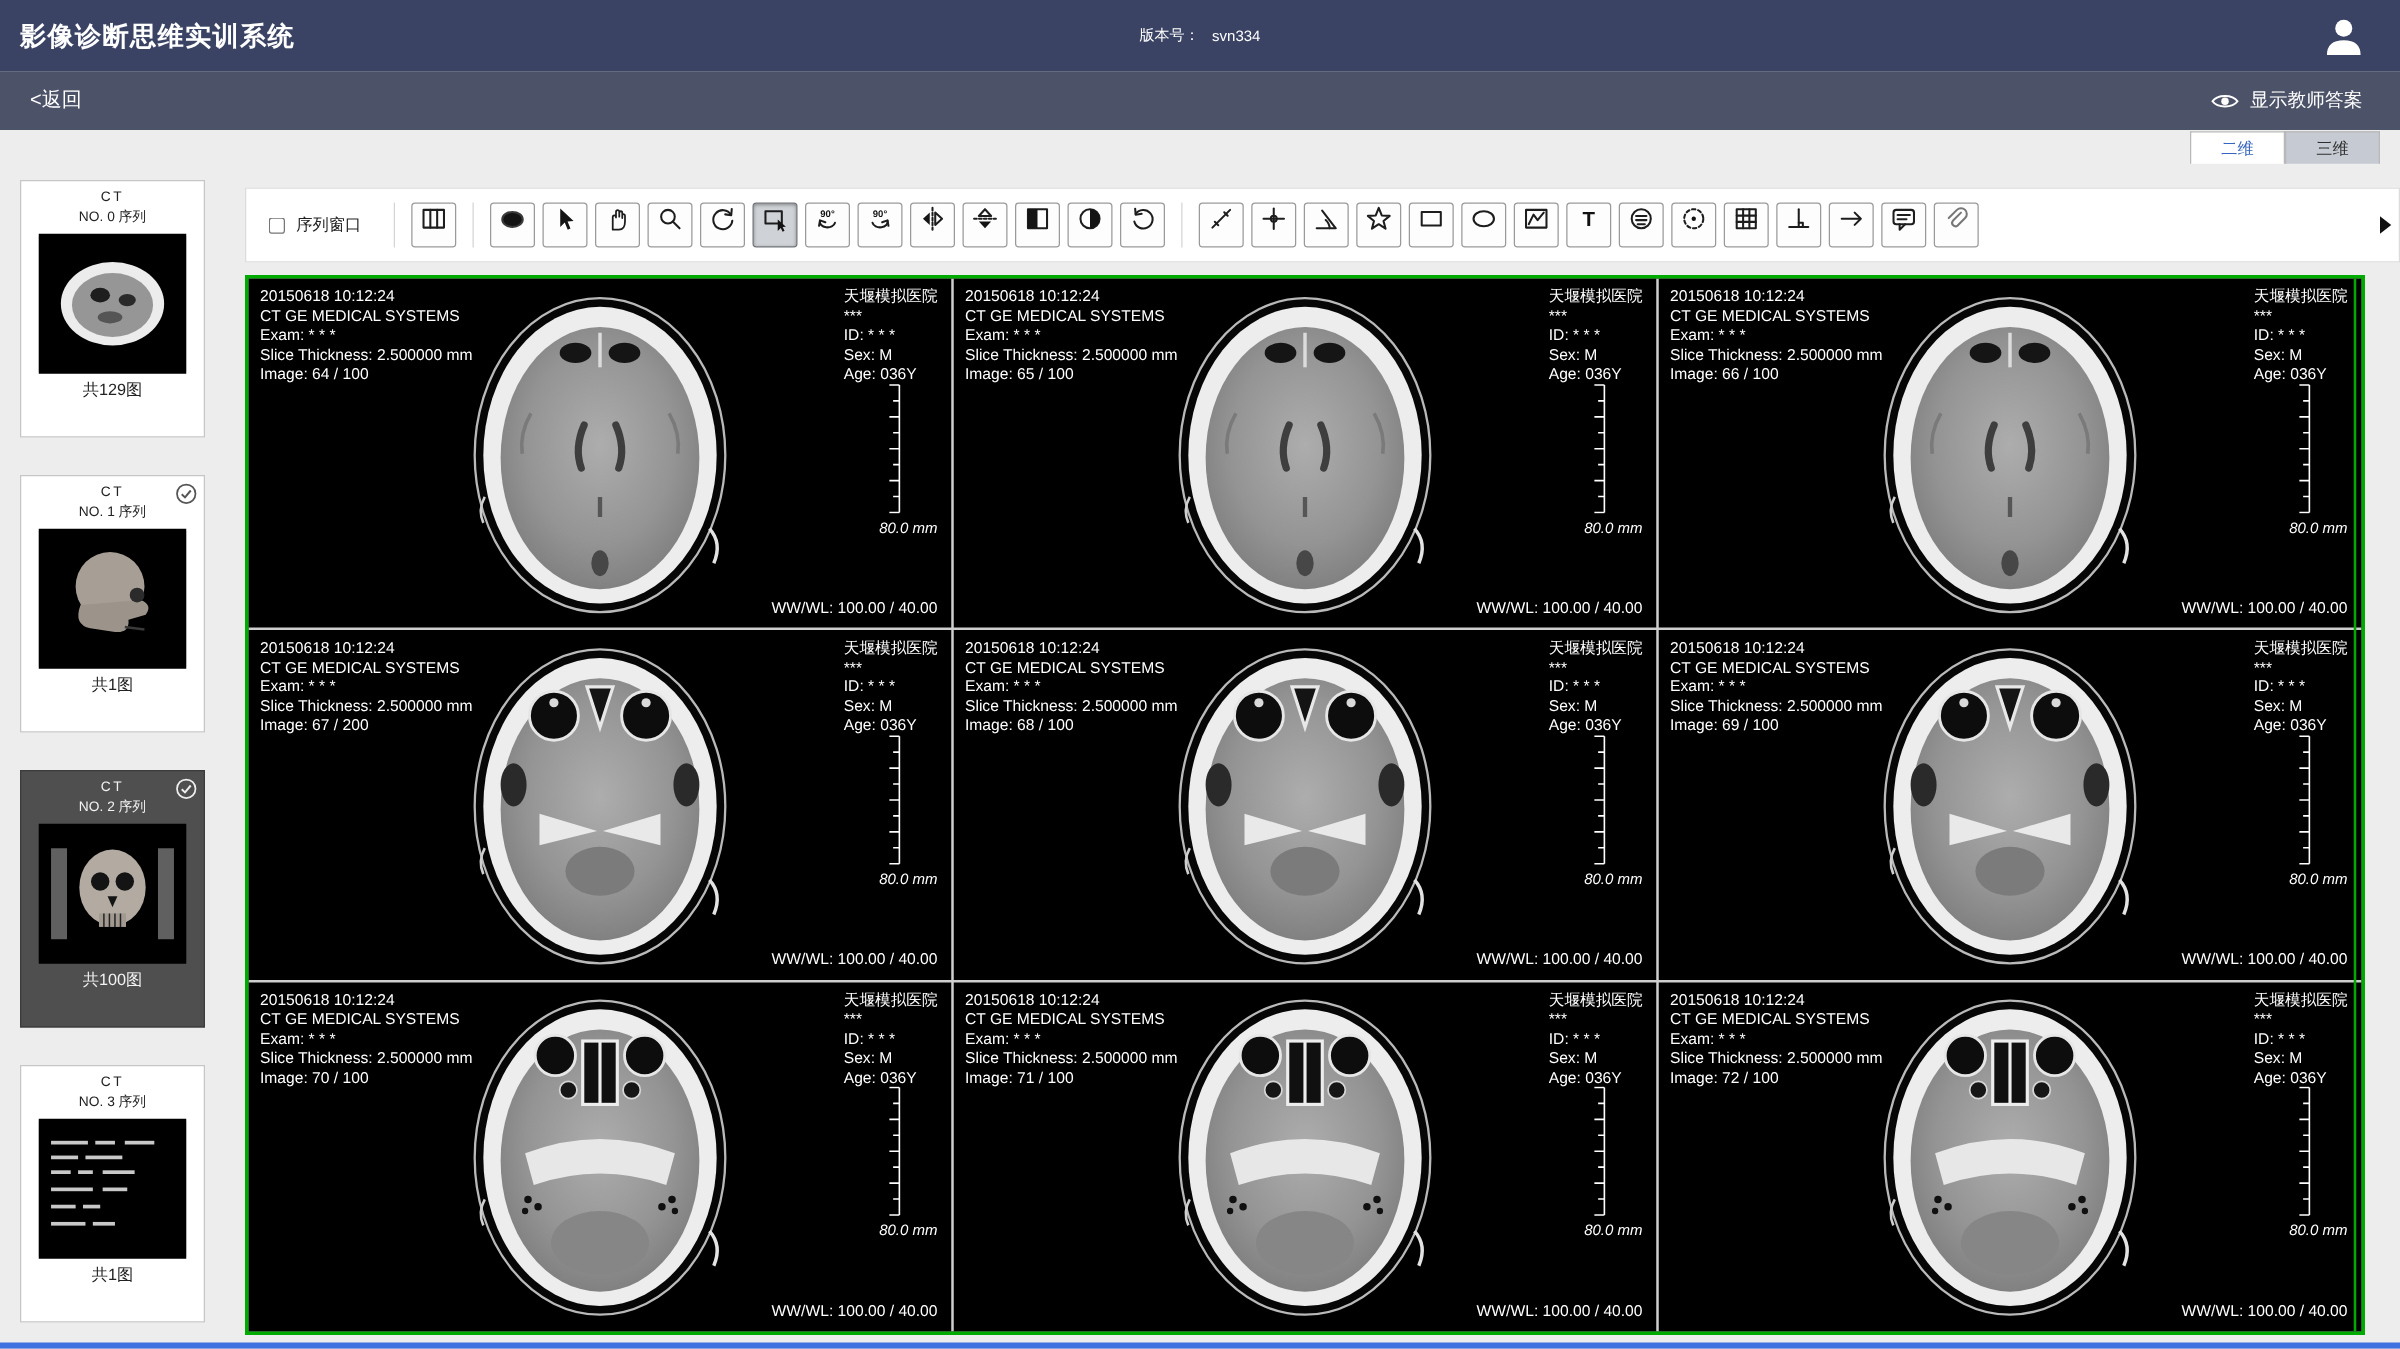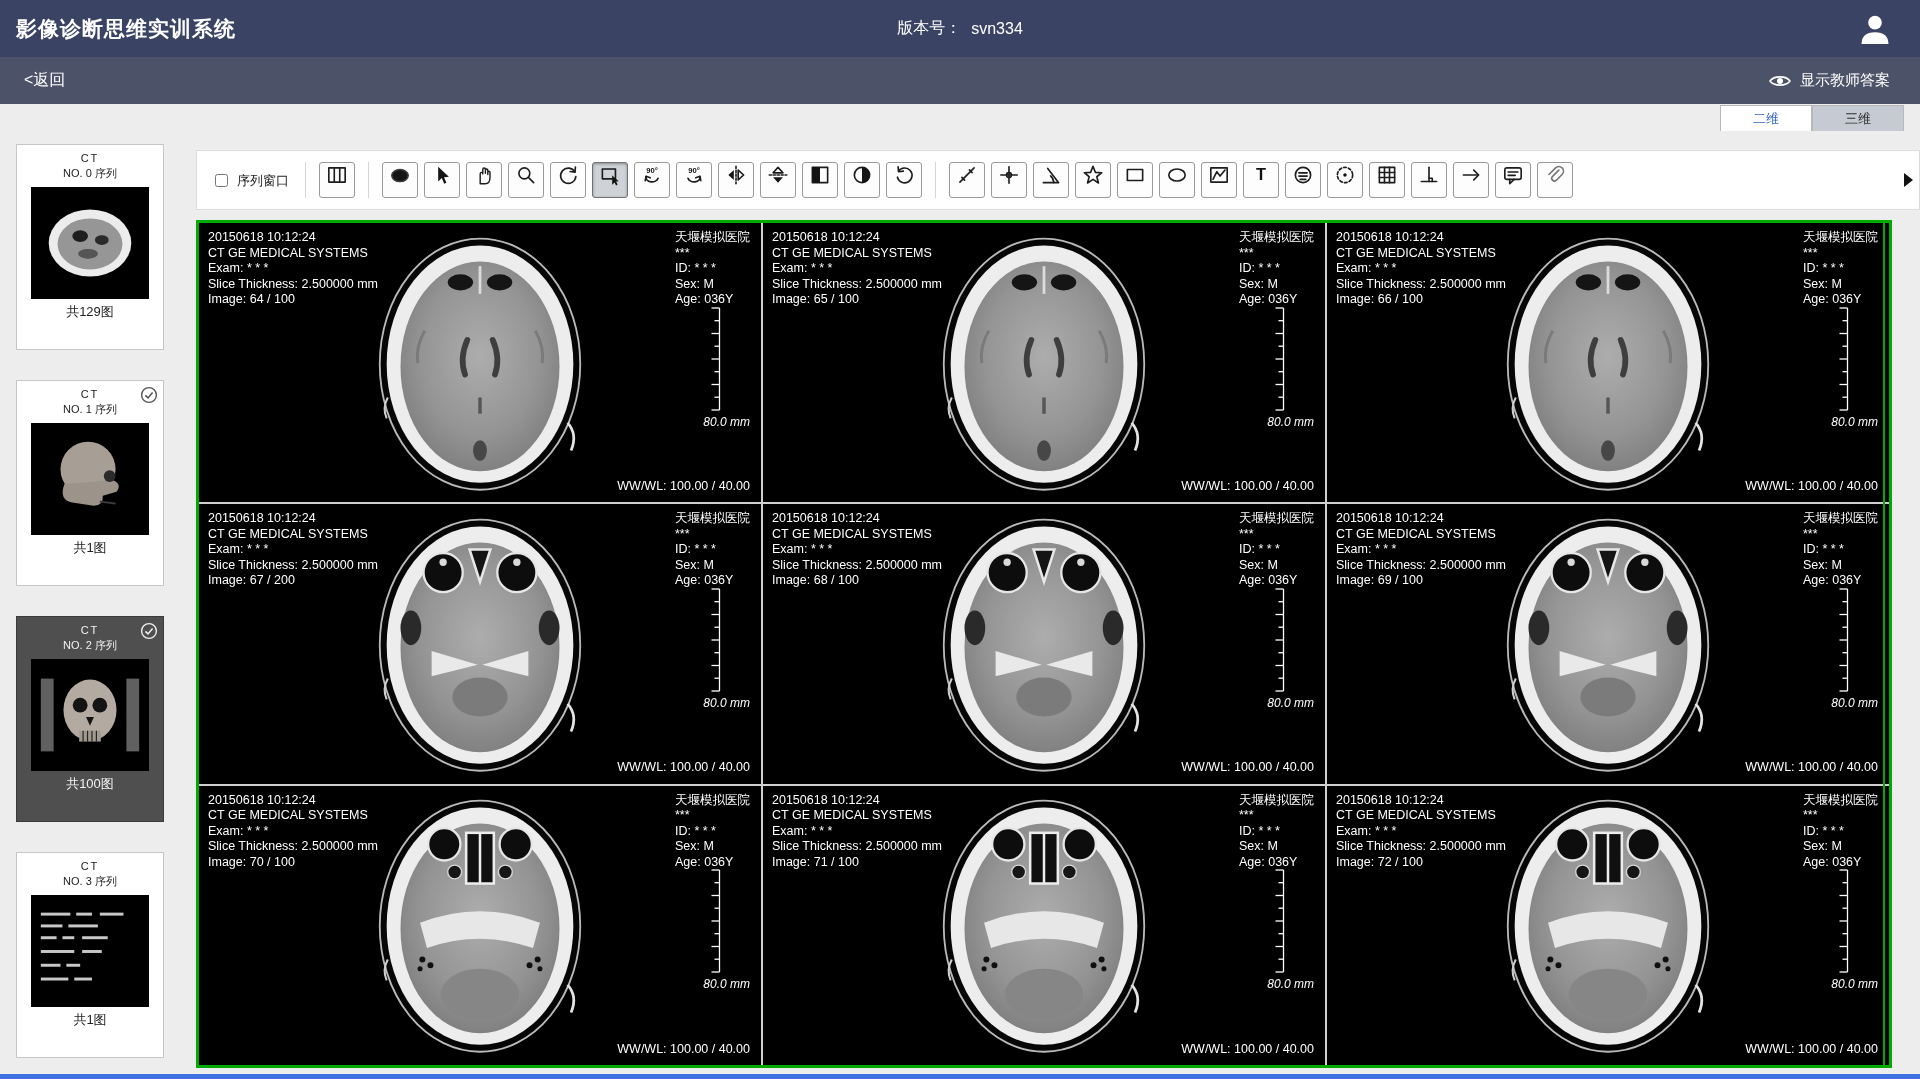--- a/index.html
+++ b/index.html
@@ -5,31 +5,31 @@
   * { box-sizing: border-box; }
   html,body { margin:0; padding:0; }
   body {
     width:1920px; height:1079px; position:relative; overflow:hidden;
     background:#ededed; font-family:"Liberation Sans", sans-serif; color:#222;
   }
 
   
   .topbar { height:57px; background:#3a4364; display:flex; align-items:center; position:relative; color:#fff; }
   .app-title { margin-left:16px; font-size:21px; font-weight:bold; letter-spacing:1px; }
-  .version { position:absolute; left:50%; transform:translateX(-50%); font-size:16px; display:flex; gap:10px; align-items:center; }
+  .version { position:absolute; left:50%; transform:translateX(-50%); font-size:12px; display:flex; gap:10px; align-items:center; }
   .user-btn { position:absolute; right:26px; top:10px; width:38px; height:38px; background:none; border:none; cursor:pointer; padding:0; }
 
   
   .navbar { height:47px; background:#4c5268; color:#fff; display:flex; align-items:center; justify-content:space-between; padding:0 24px; }
   .back-btn { background:none; border:none; color:#fff; font-size:16px; cursor:pointer; padding:0; }
   .answer-btn { background:none; border:none; color:#fff; font-size:15px; cursor:pointer; display:flex; align-items:center; gap:8px; }
 
   
   .tabs { position:absolute; top:105px; right:16px; display:flex; z-index:6; }
-  .tab { width:92px; height:26px; font-size:13px; display:flex; align-items:center; justify-content:center; cursor:pointer; border:1px solid #b8b8b8; border-bottom:none; }
+  .tab { width:76px; height:26px; font-size:13px; display:flex; align-items:center; justify-content:center; cursor:pointer; border:1px solid #b8b8b8; border-bottom:none; }
   .tab.active { background:#ffffff; color:#3565c0; }
   .tab.inactive { background:#c6cad2; color:#2e2e2e; }
 
   
   .main { display:flex; height:970px; position:relative;border-radius:23px; }
   .sidebar { width:176px; padding:40px 12px 0 16px; }
   .content { flex:1; display:flex; flex-direction:column; min-width:0; }
 
   
   .card { background:#fff; border:1px solid #c6c6c6; height:206px; margin-bottom:30px; position:relative; text-align:center; padding-top:7px; cursor:pointer; }
@@ -43,21 +43,21 @@
   .check.show { display:block; }
   .card.selected .check { color:#eee; }
   .thsvg .tv { display:none; }
   .card.axial .t-axial { display:inline; }
   .card.lateral .t-lateral { display:inline; }
   .card.frontal .t-frontal { display:inline; }
   .card.report .t-report { display:inline; }
 
   
   .toolbar { margin:46px 0 0 20px; height:60px; background:#fff; border:1px solid #dcdcdc; display:flex; align-items:center; padding:0 14px; position:relative; }
-  .tgroup { display:flex; align-items:flex-end; gap:6px; margin-right:6px; }
+  .tgroup { display:flex; align-items:center; gap:6px; margin-right:16px; }
   .cbl { font-size:13px; cursor:pointer; }
   .vsep { width:1px; height:36px; background:#d5d5d5; margin:0 10px; flex:none; }
   .tbtn { width:36px; height:36px; border:1px solid #9a9a9a; background:#fdfdfd; border-radius:3px; display:flex; justify-content:center; margin:0 3px; padding:0; cursor:pointer; flex:none; }
   .tbtn.active { background:#cfd2d6; border-color:#6f7276; box-shadow:inset 0 1px 3px rgba(0,0,0,.35); }
   .ic { width:24px; height:24px; stroke:#1d1d1d; fill:none; stroke-width:1.5; stroke-linecap:round; stroke-linejoin:round; }
   .ic text { stroke:none; }
   .overflow-arrow { position:absolute; right:6px; top:22px; width:0; height:0; border-top:7px solid transparent; border-bottom:7px solid transparent; border-left:9px solid #111; cursor:pointer; }
 
   
   .viewer { flex:1; margin:10px 28px 6px 20px; border:3px solid #00ab00; position:relative; background:#000; }

